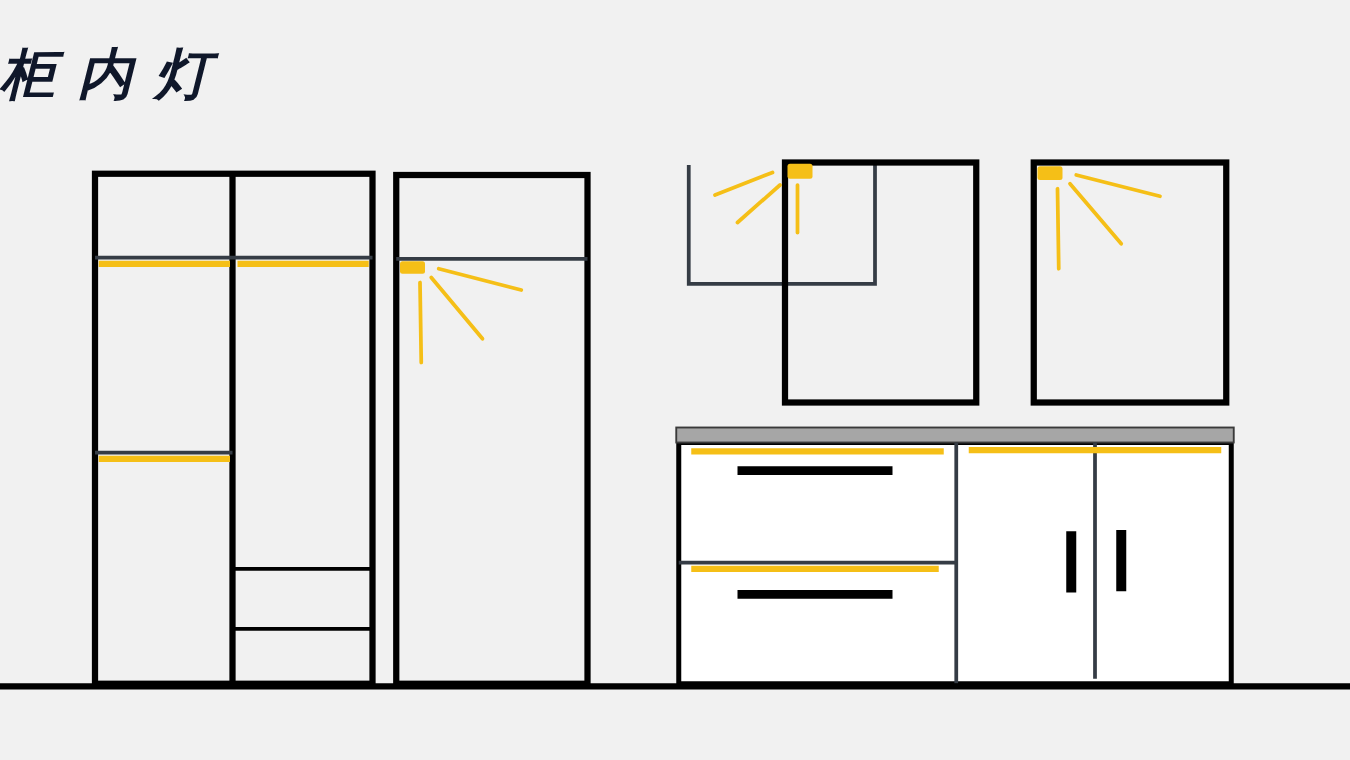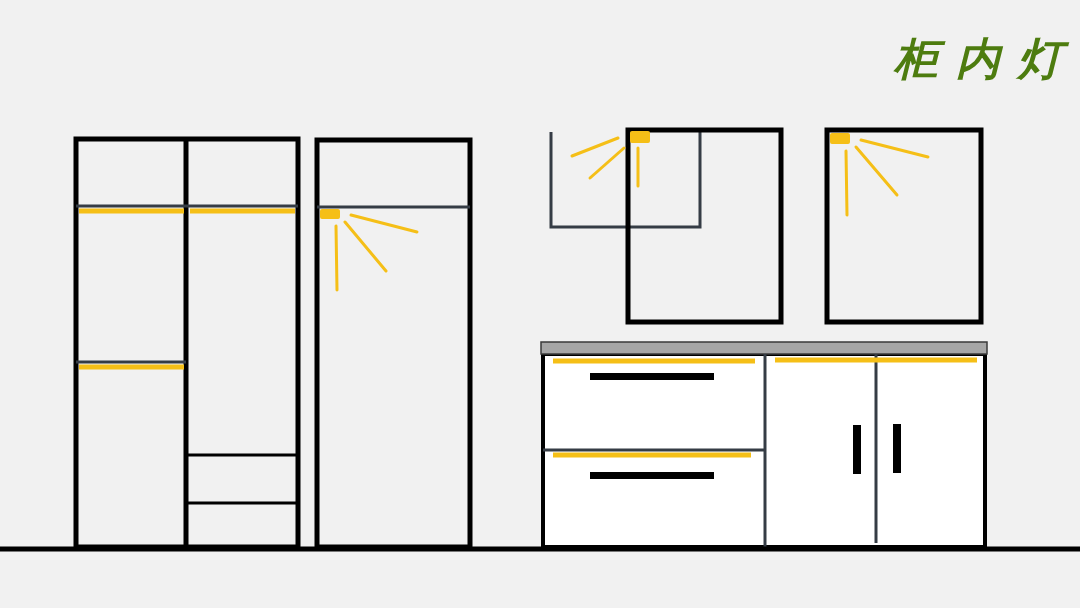--- a/index.html
+++ b/index.html
@@ -1,20 +1,20 @@
 <!DOCTYPE html>
 <html><head>
 <meta charset="utf-8">
 <style>
   html, body { margin: 0; padding: 0; }
   body { width: 1080px; height: 608px; background: #f1f1f1; overflow: hidden; position: relative; }
   .title {
-    position: absolute; left: 0; top: 30px; width: 1080px; text-align: right;
+    position: absolute; left: 0; top: 30px; width: 1080px; text-align: left;
     font-family: "DejaVu Serif", serif; font-weight: bold; font-size: 44px;
-    letter-spacing: 18px; color: #4d7c0f; font-style: italic;
+    letter-spacing: 18px; color: #0f172a; font-style: italic;
   }
   svg { position: absolute; left: 0; top: 0; }
 </style>
 </head>
 <body>
 
 <div class="title">柜内灯</div>
 
 <svg id="scene" width="1080" height="608" viewBox="0 0 1080 608" xmlns="http://www.w3.org/2000/svg">
   <g id="g-wardrobe">

